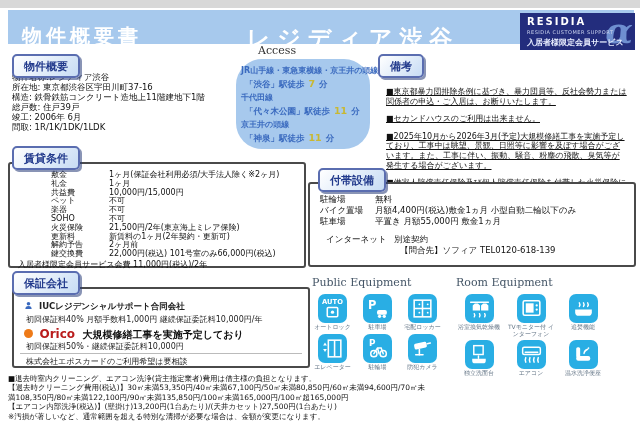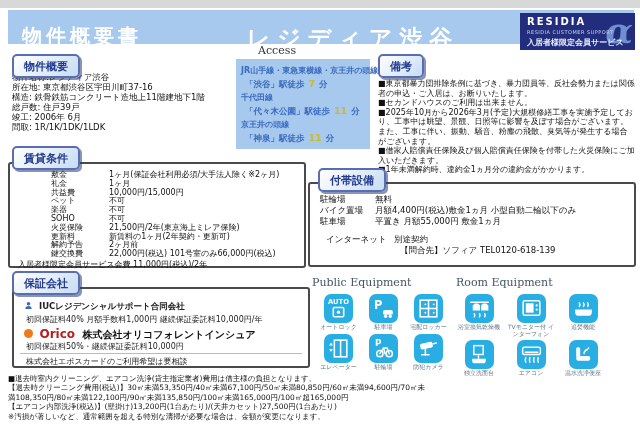--- a/index.html
+++ b/index.html
@@ -18,21 +18,21 @@
   .logo-alpha{position:absolute;right:2px;top:-4px;font-size:36px;font-style:italic;
               font-family:"DejaVu Serif",serif;color:#6f8fd0;font-weight:bold;}
   .logo-brand{position:absolute;left:7px;top:3px;font-size:10px;letter-spacing:2px;font-weight:bold;}
   .logo-line2{position:absolute;left:7px;top:16px;font-size:5px;letter-spacing:.5px;color:#cdd6f0;}
   .logo-line3{position:absolute;left:7px;top:24px;font-size:8px;font-weight:bold;color:#e8eeff;white-space:nowrap;}
 
   
   .access-label{position:absolute;left:258px;top:44px;font-size:11px;color:#333;
                 font-family:"DejaVu Serif",serif;}
   .access-block{position:absolute;left:236px;top:59px;width:134px;height:90px;background:#a7c9ed;
-                padding:5px 3px 0 5px;box-sizing:border-box;}
+                padding:5px 3px 0 5px;box-sizing:border-box;border-radius:26px;}
   .route-line{font-size:8px;font-weight:bold;color:#3a6abf;line-height:13px;white-space:nowrap;}
   .route-station{font-size:8.5px;font-weight:bold;color:#3a6abf;line-height:13px;padding-left:4px;white-space:nowrap;}
   .minutes{color:#c9b832;font-size:9.5px;padding:0 1px;}
 
   
   .sec-header{position:absolute;display:inline-block;padding:3px 10px 2px;font-size:11px;font-weight:bold;
               color:#223a8c;background:linear-gradient(135deg,#ffffff,#c7dcf4);
               border:2px solid #5a6db0;border-radius:5px;box-shadow:2px 2px 0 rgba(40,60,120,.55);
               white-space:nowrap;z-index:3;}
 
@@ -57,36 +57,36 @@
   .g-row2{position:absolute;left:12px;top:25px;font-size:8px;color:#222;white-space:nowrap;}
   .g-row3{position:absolute;left:10px;top:38px;font-size:10px;font-weight:bold;color:#111;white-space:nowrap;}
   .orico-dot{display:inline-block;width:9px;height:9px;border-radius:50%;background:#ee7a18;margin-right:3px;}
   .orico-brand{color:#b91c1c;font-size:12px;font-weight:bold;margin-right:4px;}
   .g-row4{position:absolute;left:12px;top:52px;font-size:8px;color:#222;}
   .g-divider{position:absolute;left:6px;top:64px;width:282px;border-top:1px solid #bbb;}
   .g-row5{position:absolute;left:12px;top:67px;font-size:8px;color:#222;}
 
   
   .remarks-content{position:absolute;left:378px;top:79px;width:257px;font-size:8px;line-height:9.6px;color:#111;}
-  .remark{margin:0;}
+  .remark{margin:8px;text-decoration:underline;}
 
   
   .fac-rows{padding:10px 4px 0 10px;}
   .fac-row{display:flex;font-size:8.5px;line-height:11px;color:#111;}
   .fac-label{flex:0 0 55px;white-space:nowrap;}
   .fac-internet{display:flex;font-size:8.5px;line-height:11px;margin-top:7px;padding-left:16px;}
   .fac-internet .fac-label{flex:0 0 68px;}
   .fac-contact{font-size:8.5px;line-height:11px;padding-left:90px;color:#111;white-space:nowrap;}
 
   
   .eq-title{position:absolute;font-size:11px;color:#445566;font-family:"DejaVu Serif",serif;}
   #public-title{left:312px;top:276px;}
   #room-title{left:456px;top:276px;}
   .eq-grid{position:absolute;display:flex;flex-wrap:wrap;}
-  #public-grid{left:310px;top:294px;width:141px;justify-content:flex-end;}
+  #public-grid{left:310px;top:294px;width:141px;}
   #room-grid{left:453px;top:294px;width:162px;}
   #public-grid .eq-cell{width:45px;}
   #room-grid .eq-cell{width:52px;}
   .eq-cell{display:flex;flex-direction:column;align-items:center;margin-bottom:3px;}
   .eq-icon{width:29px;height:29px;border-radius:7px;background:#29aee4;display:flex;
            align-items:center;justify-content:center;}
   .eq-icon svg{width:25px;height:25px;}
   .eq-label{font-size:6px;line-height:6.5px;color:#667788;text-align:center;margin-top:1px;
             word-break:break-all;}
 
@@ -207,21 +207,21 @@
             <circle cx="5" cy="3" r="2" fill="#3a6abf"></circle>
             <path d="M1.5 9 a3.5 3.5 0 0 1 7 0 z" fill="#3a6abf"></path>
           </svg>
       </span>
       <span>IUCレジデンシャルサポート合同会社</span>
     </div>
     <div class="g-row2">初回保証料40% 月額手数料1,000円 継続保証委託料10,000円/年</div>
     <div class="g-row3">
       <span class="orico-dot"></span>
       <span class="orico-brand">Orico</span>
-      <span>株式会社オリコフォレントインシュア</span>
+      <span>大規模修繕工事を実施予定しており</span>
     </div>
     <div class="g-row4">初回保証料50%・継続保証委託料10,000円</div>
     <div class="g-divider"></div>
     <div class="g-row5">株式会社エポスカードのご利用希望は要相談</div>
   </div>
 
   <div class="sec-header" style="left:378px;top:54px;">備考</div>
   <div class="remarks-content">
 
   <div class="remark">■東京都暴力団排除条例に基づき、暴力団員等、反社会勢力または関係者の申込・ご入居は、お断りいたします。</div>

